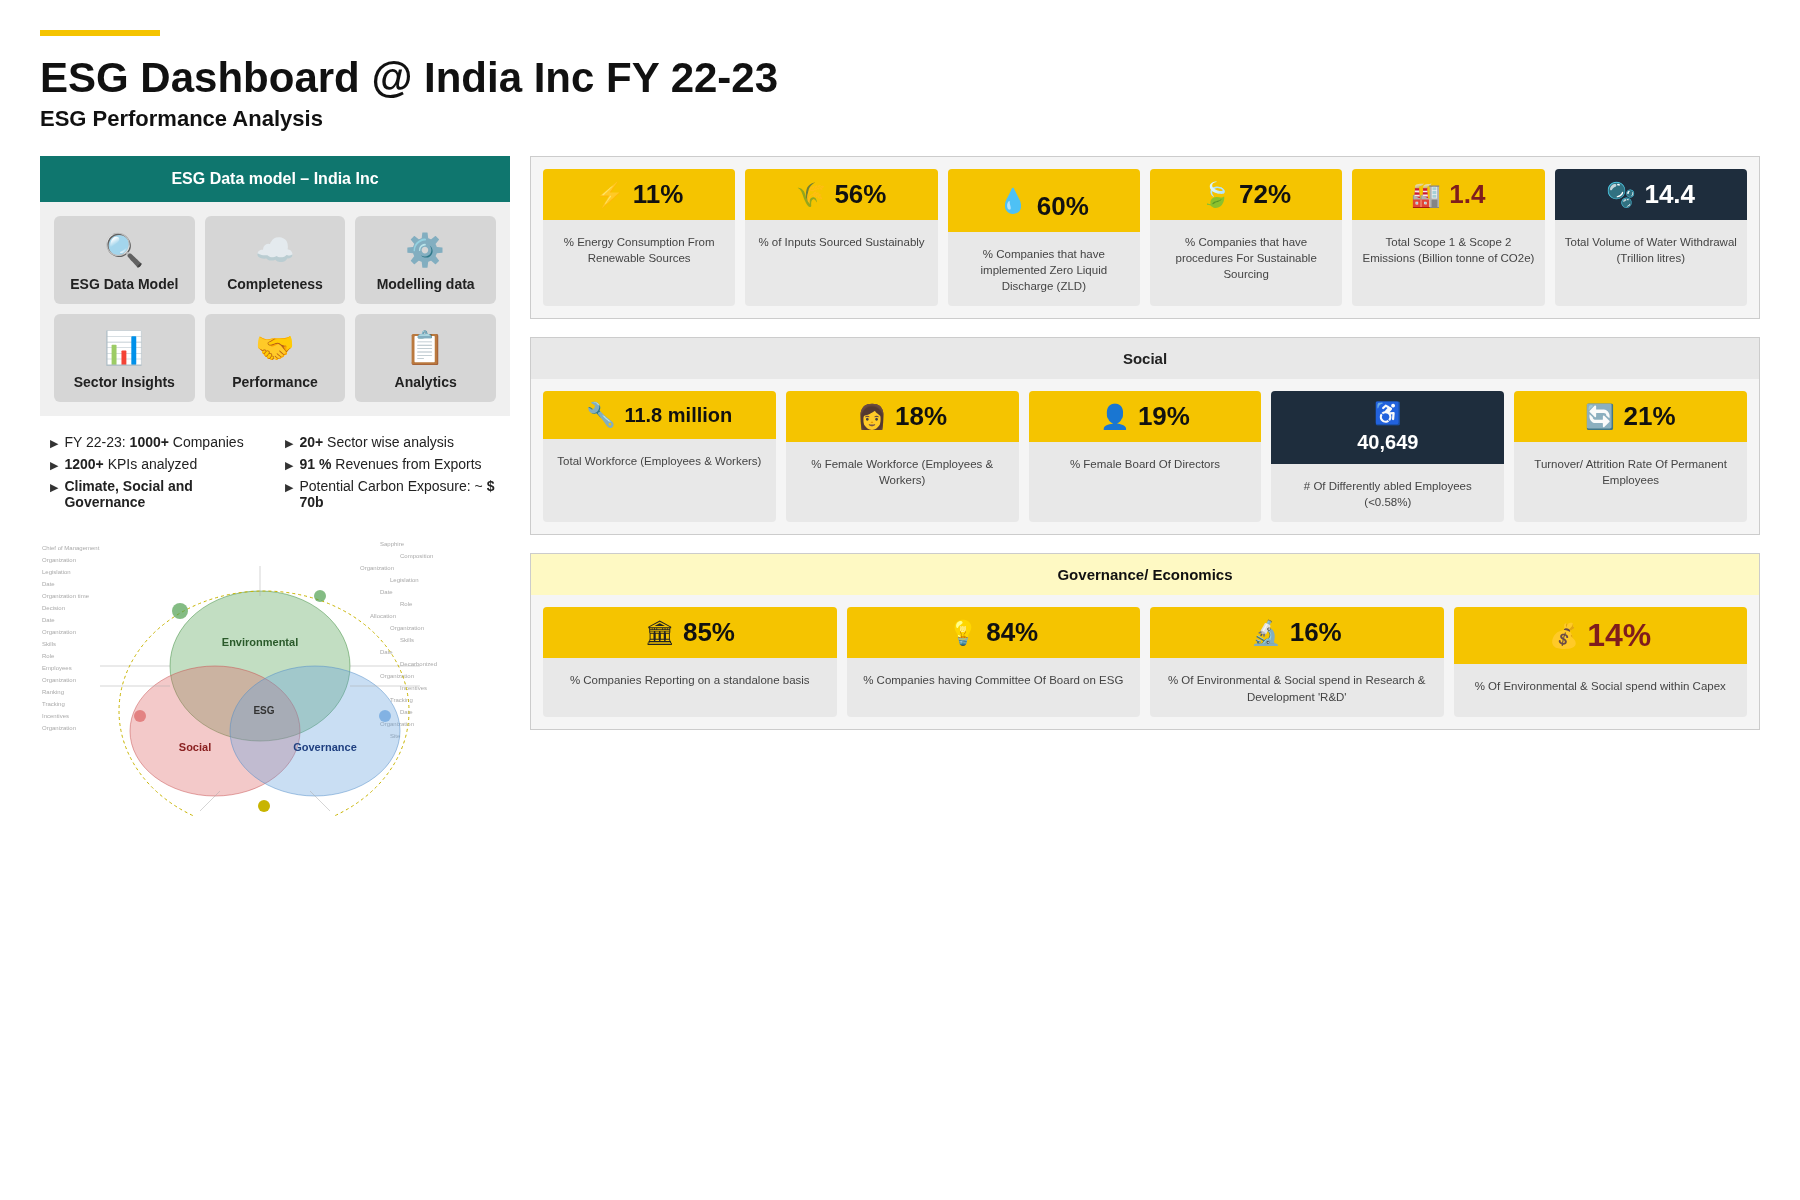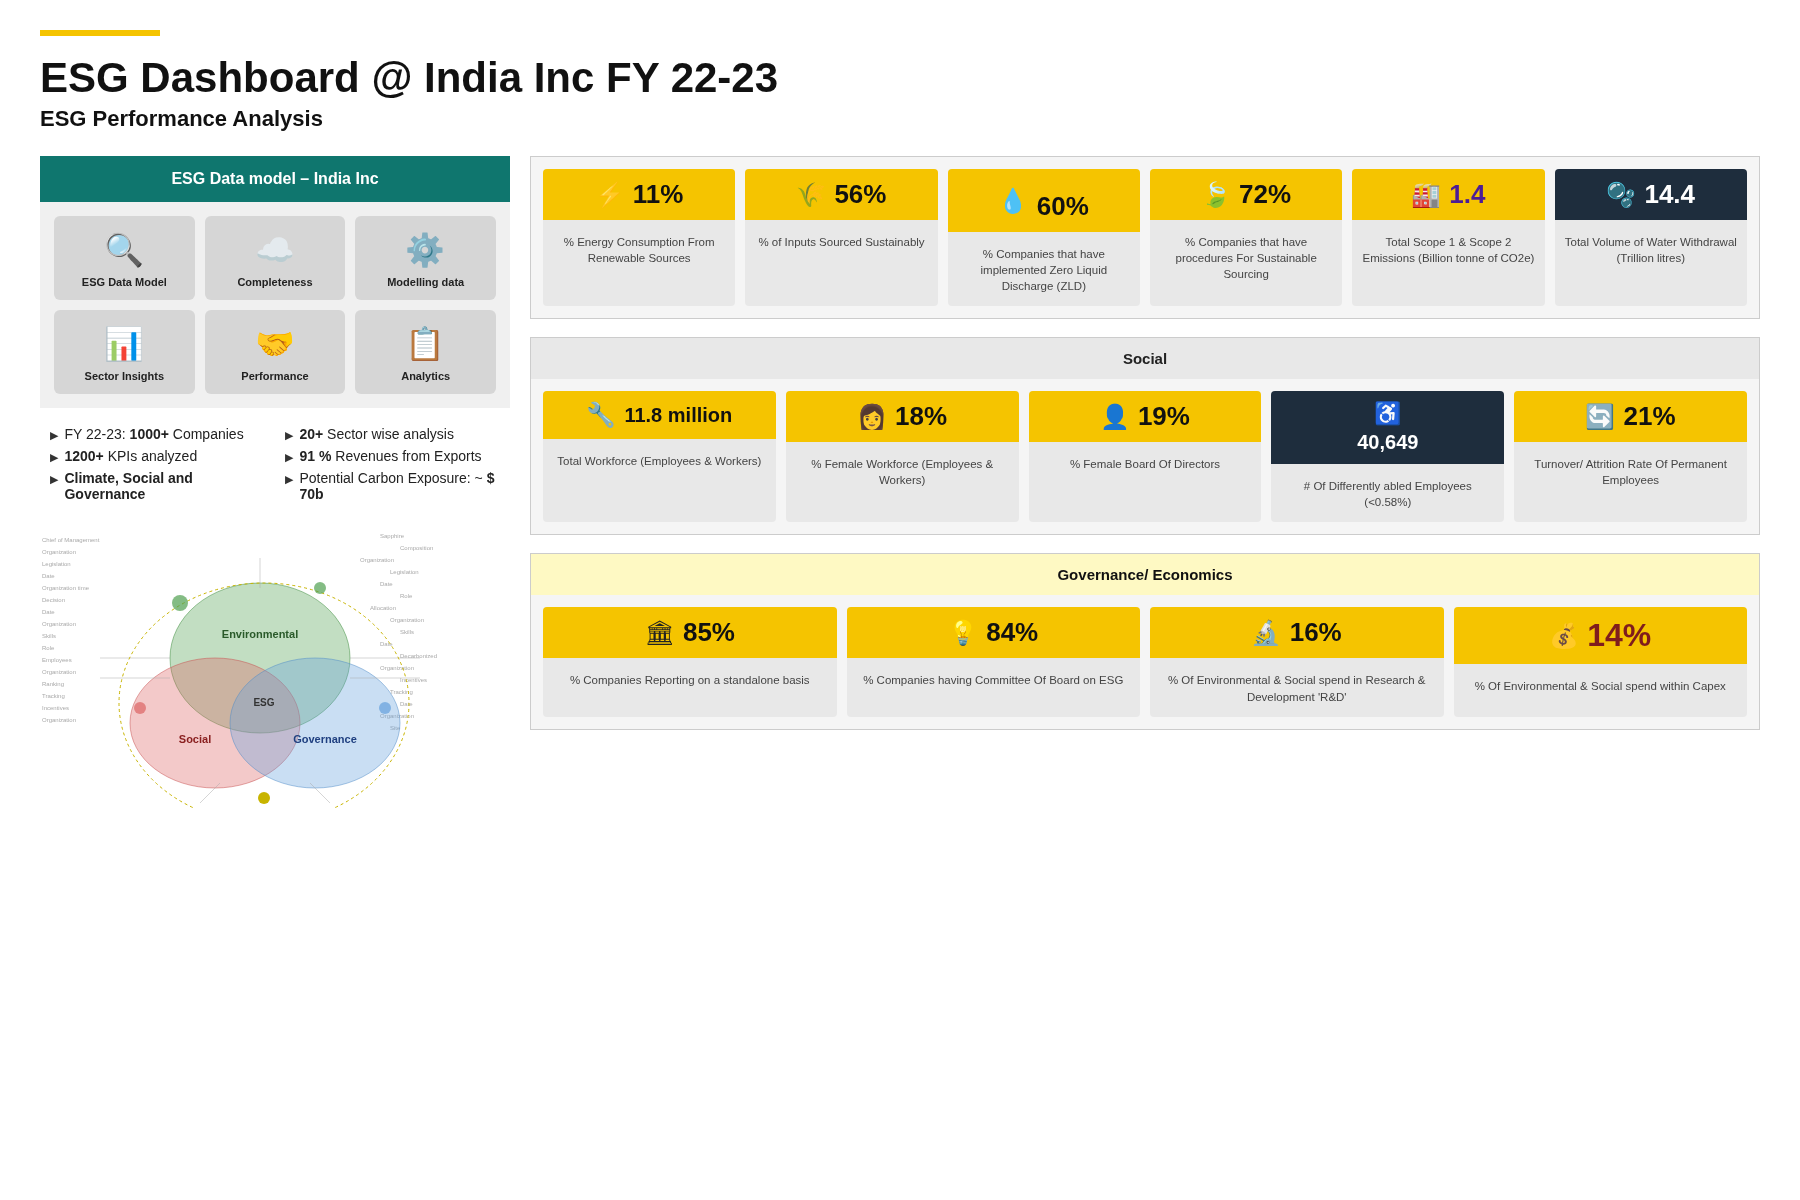--- a/index.html
+++ b/index.html
@@ -75,21 +75,21 @@
       gap: 10px;
       cursor: pointer;
     }
 
     .model-card .icon-box {
       font-size: 32px;
       line-height: 1;
     }
 
     .model-card .card-label {
-      font-size: 11px;
+      font-size: 14px;
       font-weight: 700;
       text-align: center;
       color: #222;
     }
 
     .bullet-section {
       padding: 18px 10px 10px;
       display: grid;
       grid-template-columns: 1fr 1fr;
       gap: 6px 20px;
@@ -357,21 +357,21 @@
           <div style="background:#f5c400; width:calc(100% + 20px); margin:-12px -10px 8px; padding:10px; display:flex; align-items:center; justify-content:center; gap:8px; border-radius:4px 4px 0 0;">
             <span style="font-size:24px;">🍃</span>
             <span style="font-size:26px; font-weight:900; color:#111;">72%</span>
           </div>
           <div class="metric-label">% Companies that have procedures For Sustainable Sourcing</div>
         </div>
 
         <div class="metric-card" style="background:#e8e8e8; border:none;">
           <div style="background:#f5c400; width:calc(100% + 20px); margin:-12px -10px 8px; padding:10px; display:flex; align-items:center; justify-content:center; gap:8px; border-radius:4px 4px 0 0;">
             <span style="font-size:24px;">🏭</span>
-            <span style="font-size:26px; font-weight:900; color:#4c1d95;">1.4</span>
+            <span style="font-size:26px; font-weight:900; color:#7f1d1d;">1.4</span>
           </div>
           <div class="metric-label">Total Scope 1 &amp; Scope 2 Emissions (Billion tonne of CO2e)</div>
         </div>
 
         <div class="metric-card" style="background:#e8e8e8; border:none;">
           <div style="background:#1e2d3d; width:calc(100% + 20px); margin:-12px -10px 8px; padding:10px; display:flex; align-items:center; justify-content:center; gap:8px; border-radius:4px 4px 0 0;">
             <span style="font-size:24px; color:#fff;">🫧</span>
             <span style="font-size:26px; font-weight:900; color:#fff;">14.4</span>
           </div>
           <div class="metric-label">Total Volume of Water Withdrawal (Trillion litres)</div>

